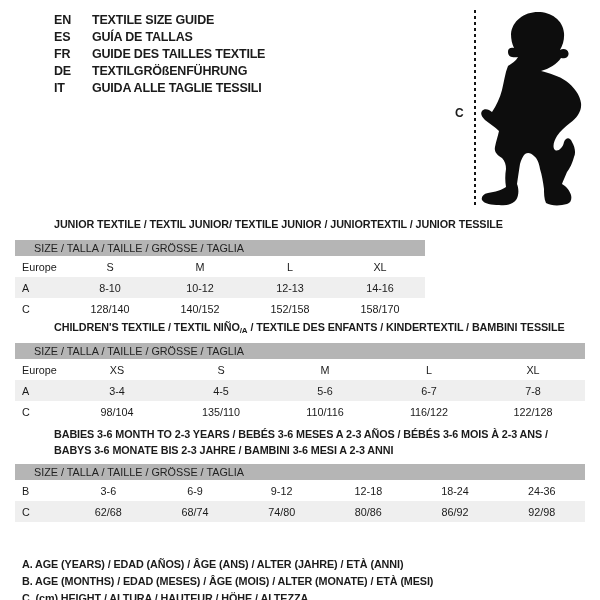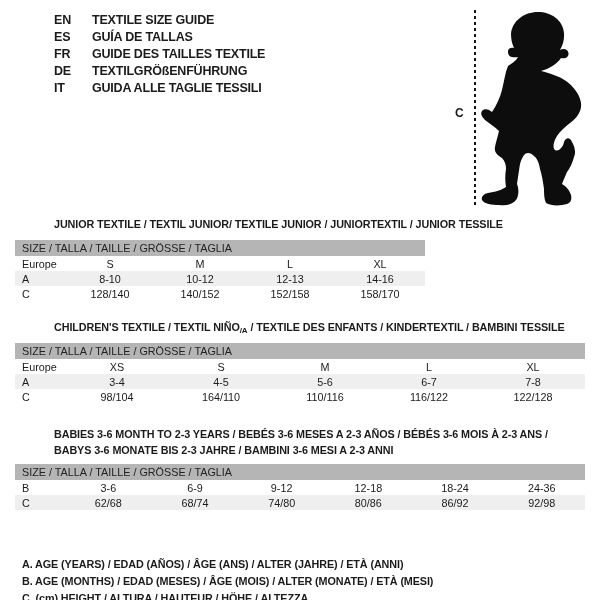--- a/index.html
+++ b/index.html
@@ -16,22 +16,22 @@
   .measure-line{position:absolute;left:474px;top:10px;width:2px;height:197px;
     background-image:repeating-linear-gradient(to bottom,#141414 0 3px,transparent 3px 6px);}
   .c-label{position:absolute;left:455px;top:106px;font-size:12px;font-weight:700;}
   .baby-svg{position:absolute;left:478px;top:6px;width:121px;height:202px;}
   
   .sec-title{position:absolute;left:22px;font-size:10.8px;font-weight:700;letter-spacing:-0.1px;line-height:16px;white-space:nowrap;margin-left:32px;}
   .sub-part{font-size:8px;vertical-align:-2px;}
   
   .size-table{position:absolute;left:15px;}
   .tbl-bar{height:16px;background:#b5b5b5;display:flex;align-items:center;
-    padding-left:7px;font-size:10.8px;color:#222;box-sizing:border-box;}
-  .trow{display:flex;height:15px;align-items:center;font-size:10.8px;}
+    padding-left:19px;font-size:10.8px;color:#222;box-sizing:border-box;}
+  .trow{display:flex;height:21px;align-items:center;font-size:10.8px;}
   .trow.alt{background:#efefef;}
   .row-label{flex:0 0 50px;padding-left:7px;box-sizing:border-box;}
   .cell{flex:1;text-align:center;}
   
   .notes{position:absolute;left:22px;top:556px;}
   .note-line{font-size:10.8px;font-weight:700;line-height:17px;letter-spacing:-0.1px;white-space:nowrap;}
 </style>
 </head>
 <body>
 
@@ -150,21 +150,21 @@
     <span class="row-label">A</span>
     <span class="cell">3-4</span>
     <span class="cell">4-5</span>
     <span class="cell">5-6</span>
     <span class="cell">6-7</span>
     <span class="cell">7-8</span>
   </div>
   <div class="trow">
     <span class="row-label">C</span>
     <span class="cell">98/104</span>
-    <span class="cell">164/110</span>
+    <span class="cell">135/110</span>
     <span class="cell">110/116</span>
     <span class="cell">116/122</span>
     <span class="cell">122/128</span>
   </div>
 </div>
 
 <div class="sec-title" style="top:426px;">
   <div>BABIES 3-6 MONTH TO 2-3 YEARS / BEBÉS 3-6 MESES A 2-3 AÑOS / BÉBÉS 3-6 MOIS À 2-3 ANS /</div>
   <div>BABYS 3-6 MONATE BIS 2-3 JAHRE / BAMBINI 3-6 MESI A 2-3 ANNI</div>
 </div>

